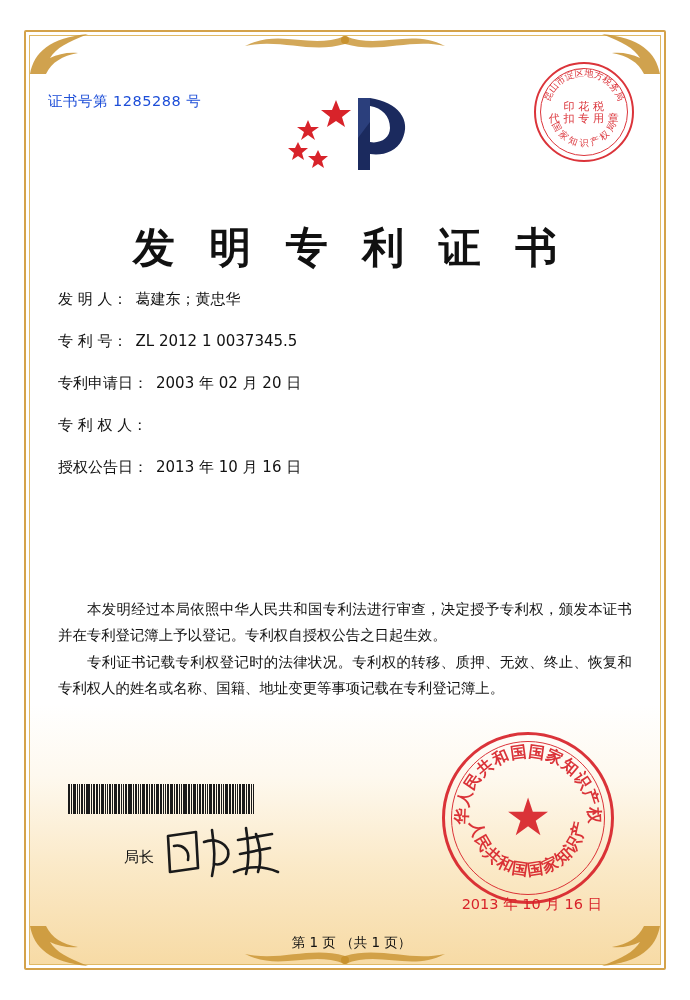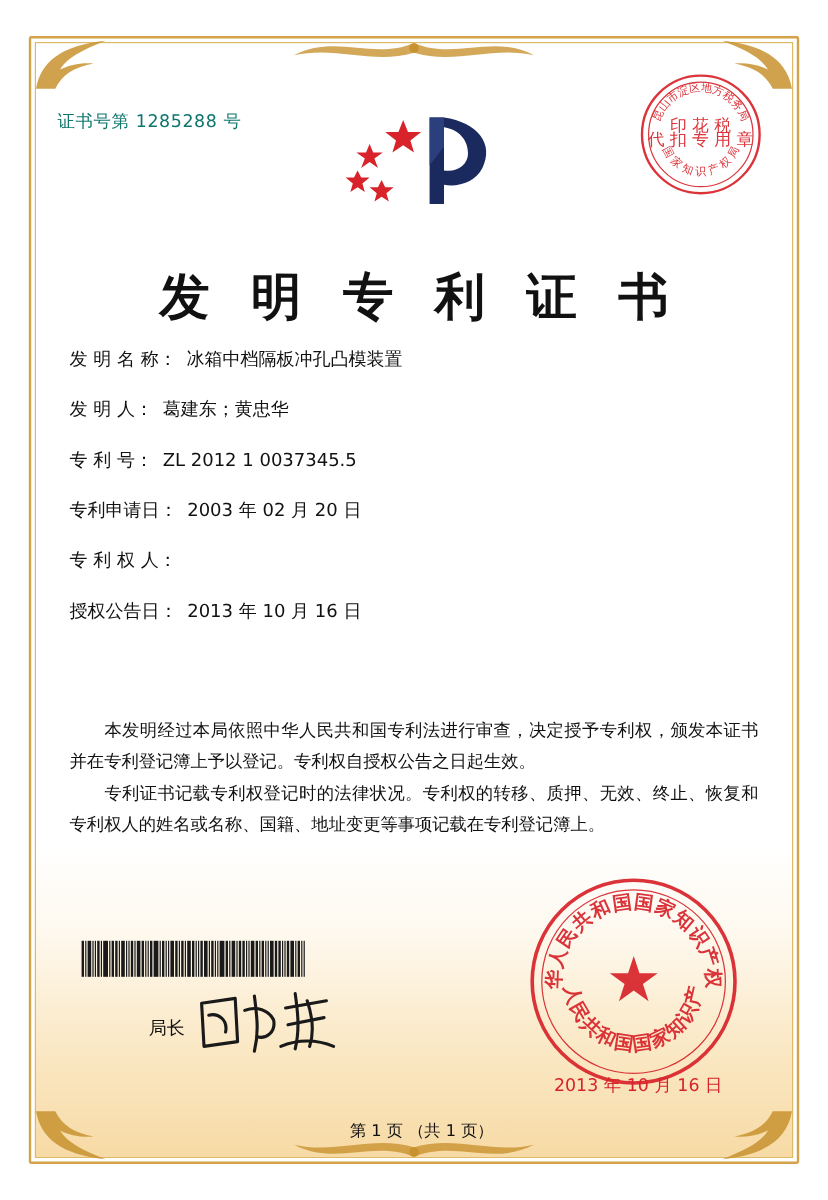--- a/index.html
+++ b/index.html
@@ -82,21 +82,21 @@
     height: 30px;
     color: #c8922f;
   }
 
   
   .cert-no {
     position: absolute;
     left: 48px;
     top: 92px;
     font-size: 14.5px;
-    color: #0f766e;
+    color: #1d4ed8;
     letter-spacing: 0.5px;
     font-family: "DejaVu Sans", "Liberation Sans", sans-serif;
   }
 
   
   .logo {
     position: absolute;
     left: 50%;
     top: 92px;
     transform: translateX(-50%);
@@ -121,21 +121,21 @@
     inset: 4px;
     border: 1px solid #d8232a;
     border-radius: 50%;
   }
   .tax-stamp .mid {
     position: absolute;
     left: 0; right: 0;
     top: 50%;
     transform: translateY(-50%);
     text-align: center;
-    font-size: 14px;
+    font-size: 11px;
     line-height: 12px;
     letter-spacing: 0.5px;
   }
   .arc-text {
     position: absolute;
     inset: 0;
   }
   .arc-text svg { width: 100%; height: 100%; }
   .arc-text text { font-size: 9.2px; fill: #d8232a; font-family: "DejaVu Sans", sans-serif; }
 
@@ -355,24 +355,20 @@
     </div>
     <div class="mid">
       <div>印 花 税</div>
       <div>代 扣 专 用 章</div>
     </div>
   </div>
 
   <div class="title">发 明 专 利 证 书</div>
 
   <div class="fields">
-    <div class="field-row">
-      <span class="field-label">发 明 名 称：</span>
-      <span class="field-value">冰箱中档隔板冲孔凸模装置</span>
-    </div>
     <div class="field-row">
       <span class="field-label">发 明 人：</span>
       <span class="field-value">葛建东；黄忠华</span>
     </div>
     <div class="field-row">
       <span class="field-label">专 利 号：</span>
       <span class="field-value">ZL 2012 1 0037345.5</span>
     </div>
     <div class="field-row">
       <span class="field-label">专利申请日：</span>

